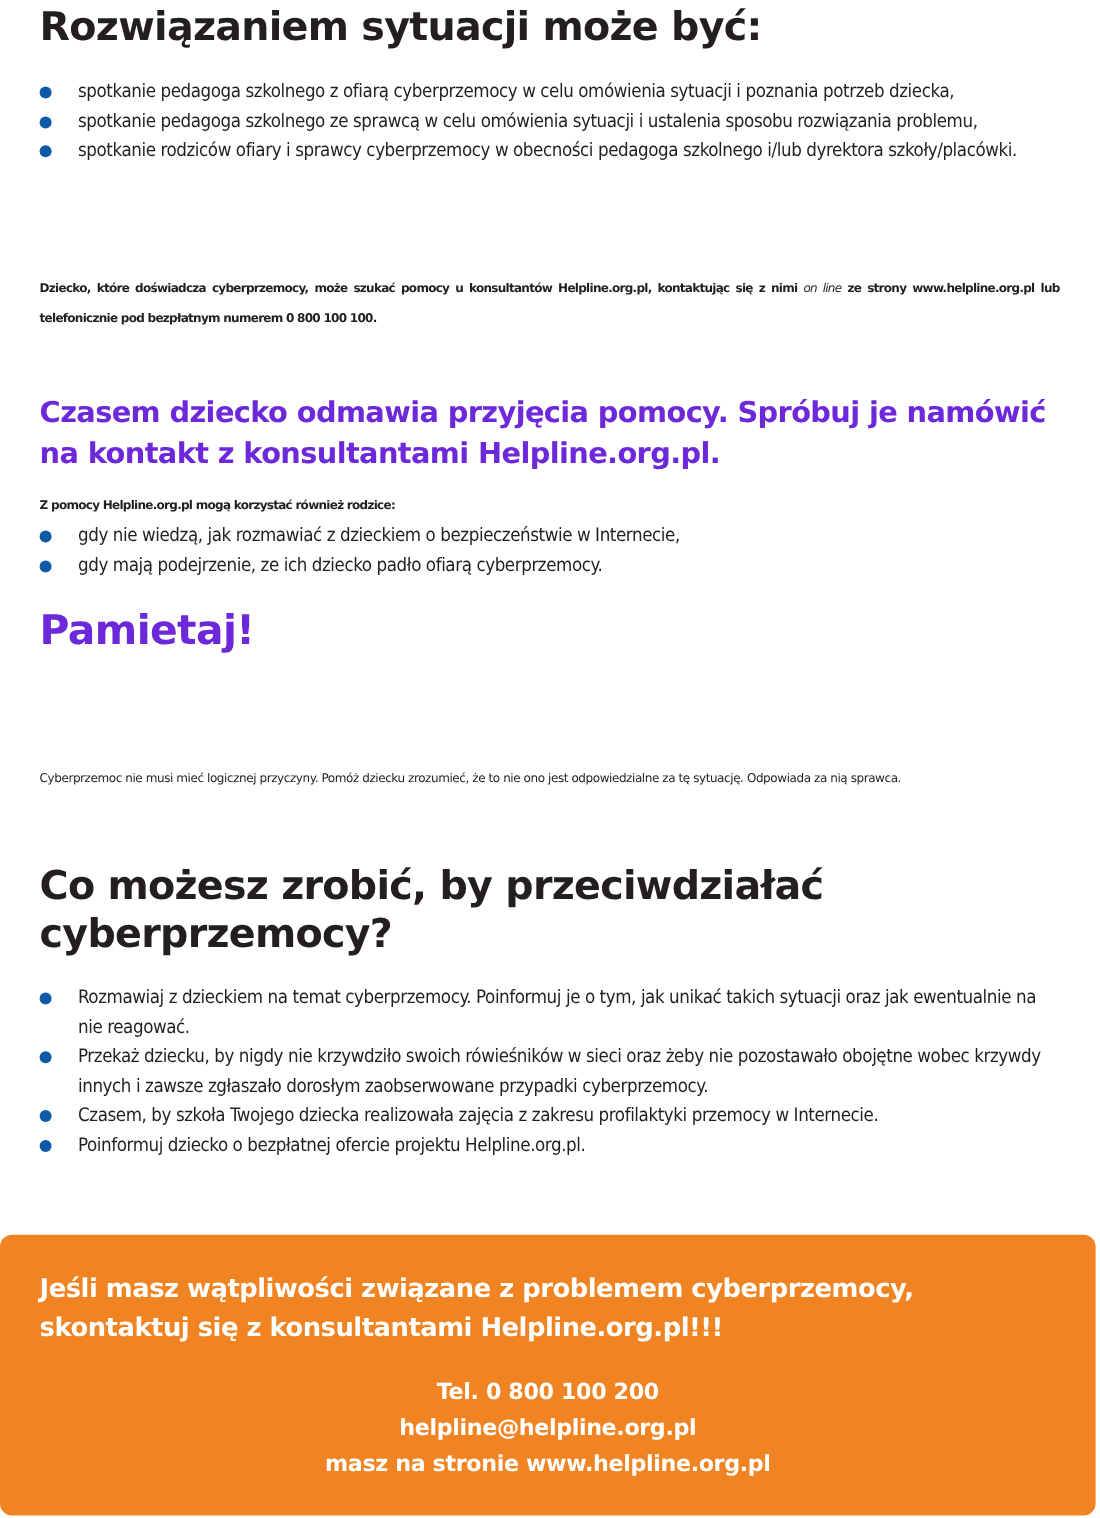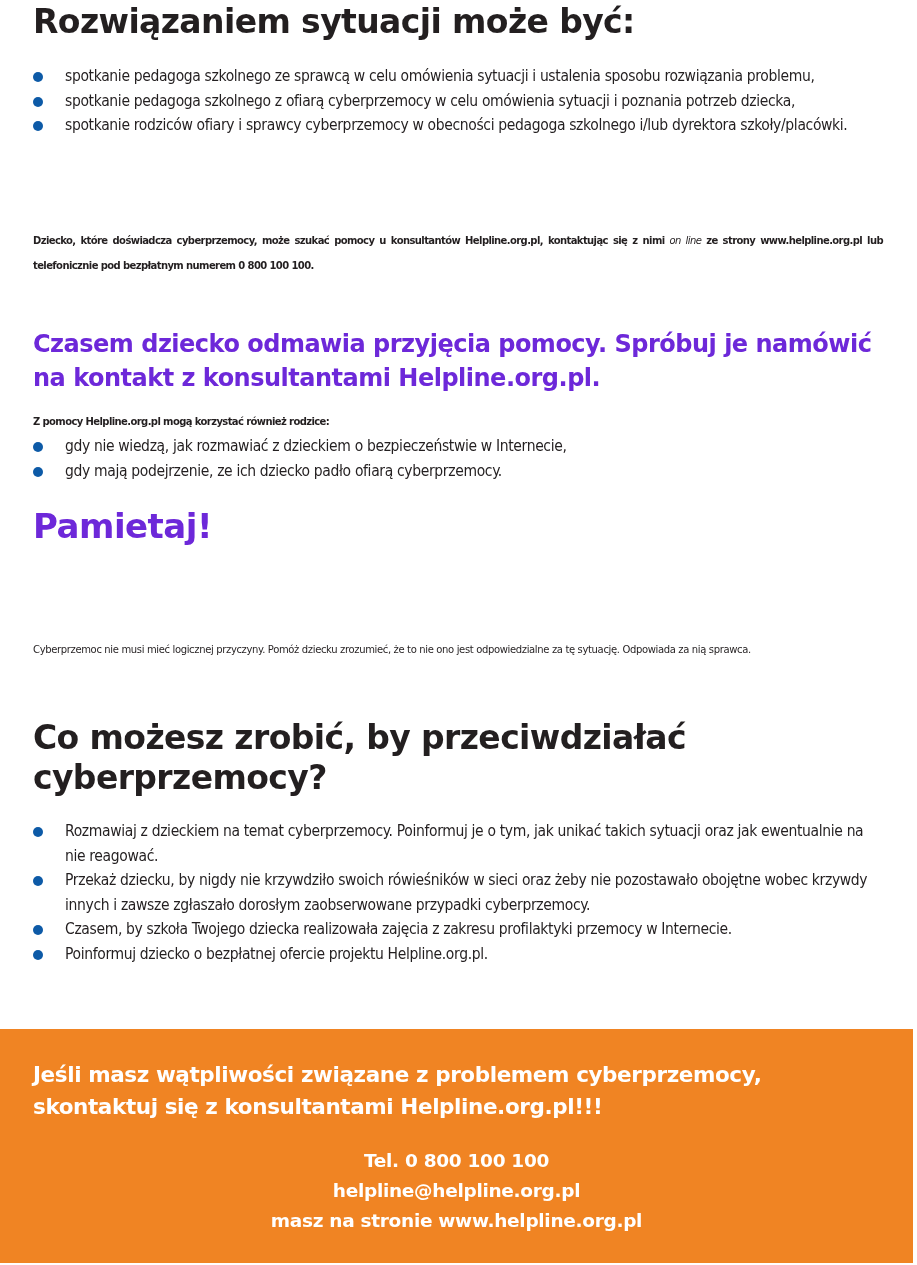--- a/index.html
+++ b/index.html
@@ -30,20 +30,21 @@
   .para {
     position: absolute; left: 33px; width: 850px; margin: 0;
     font-size: 10px; line-height: 24.5px; letter-spacing: -0.35px;
     text-align: justify;
   }
   .para.bold { font-weight: bold; letter-spacing: -0.6px; }
   .para i { font-weight: normal; }
   .orange-box {
     position: absolute; left: 0; top: 1029px; width: 913px; height: 234px;
     background: #f08423;
+    border-radius: 10px;
   }
   .box-title {
     position: absolute; left: 33px; top: 30px; width: 860px; margin: 0;
     color: #ffffff; font-weight: bold; font-size: 21.5px; line-height: 32px; letter-spacing: -0.4px;
   }
   .box-contacts {
     position: absolute; left: 0; top: 117px; width: 913px; text-align: center;
     color: #ffffff; font-weight: bold; font-size: 18.5px; line-height: 30px; letter-spacing: -0.3px;
   }
   .box-contacts div { display: block; }
@@ -51,25 +52,25 @@
 </head>
 <body>
 
 <div class="page">
 
   <h1 class="h1" style="top:2px;">Rozwiązaniem sytuacji może być:</h1>
 
   <ul class="blist" style="top:64px;">
     <li>
       <span class="bullet"></span>
-      <span>spotkanie pedagoga szkolnego ze sprawcą w celu omówienia sytuacji i ustalenia sposobu rozwiązania problemu,</span>
+      <span>spotkanie pedagoga szkolnego z ofiarą cyberprzemocy w celu omówienia sytuacji i poznania potrzeb dziecka,</span>
     </li>
     <li>
       <span class="bullet"></span>
-      <span>spotkanie pedagoga szkolnego z ofiarą cyberprzemocy w celu omówienia sytuacji i poznania potrzeb dziecka,</span>
+      <span>spotkanie pedagoga szkolnego ze sprawcą w celu omówienia sytuacji i ustalenia sposobu rozwiązania problemu,</span>
     </li>
     <li>
       <span class="bullet"></span>
       <span>spotkanie rodziców ofiary i sprawcy cyberprzemocy w obecności pedagoga szkolnego i/lub dyrektora szkoły/placówki.</span>
     </li>
   </ul>
 
   <p class="para bold" style="top:229px;"><span>Dziecko, które doświadcza cyberprzemocy, może szukać pomocy u konsultantów Helpline.org.pl, kontaktując się z nimi </span><i>on line</i><span> ze strony www.helpline.org.pl lub telefonicznie pod bezpłatnym numerem 0 800 100 100.</span></p>
 
   <h2 class="h-orange" style="top:327px; width:860px; font-size:24px; line-height:34px;">Czasem dziecko odmawia przyjęcia pomocy. Spróbuj je namówić na kontakt z konsultantami Helpline.org.pl.</h2>
@@ -108,18 +109,18 @@
     </li>
     <li>
       <span class="bullet"></span>
       <span>Poinformuj dziecko o bezpłatnej ofercie projektu Helpline.org.pl.</span>
     </li>
   </ul>
 
   <div class="orange-box">
     <h2 class="box-title">Jeśli masz wątpliwości związane z problemem cyberprzemocy, skontaktuj się z konsultantami Helpline.org.pl!!!</h2>
     <div class="box-contacts">
-      <div>Tel. 0 800 100 100</div>
+      <div>Tel. 0 800 100 200</div>
       <div>helpline@helpline.org.pl</div>
       <div>masz na stronie www.helpline.org.pl</div>
     </div>
   </div>
 </div>
 
 </body></html>

